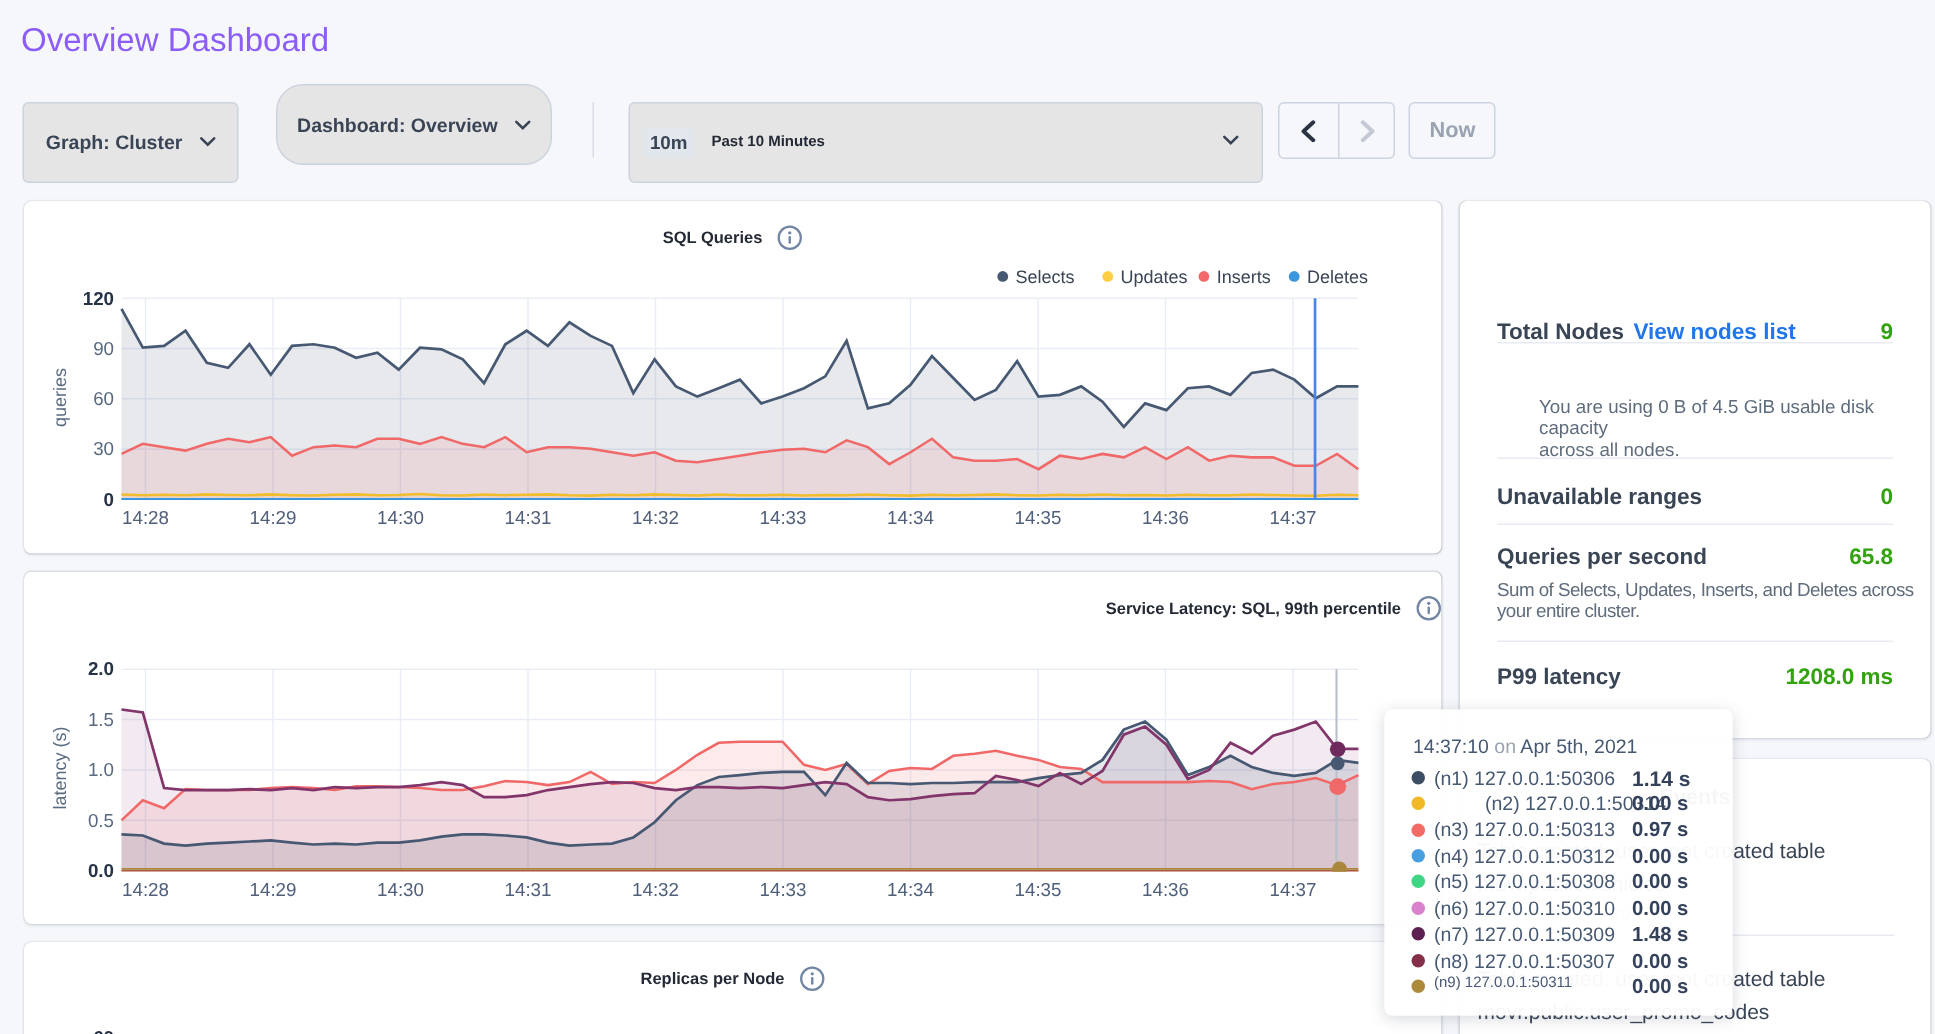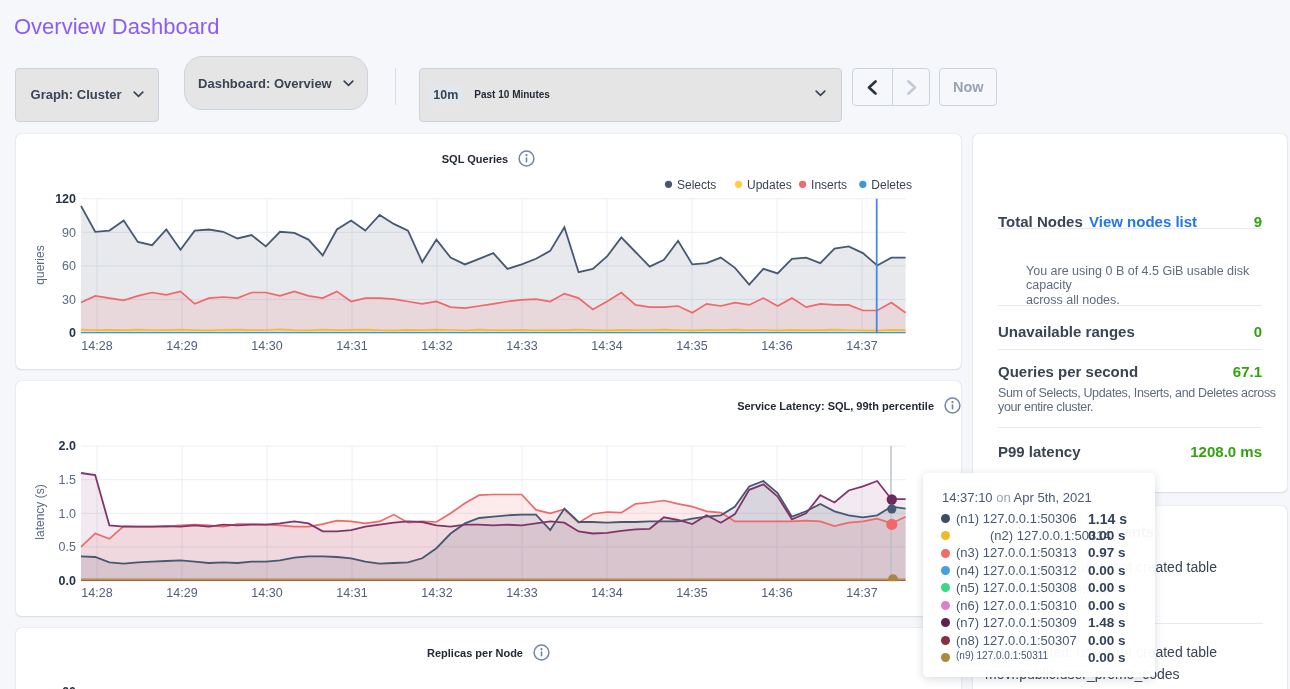--- a/index.html
+++ b/index.html
@@ -167,21 +167,21 @@
 
 <div class="card" style="left:973px;top:134px;width:314px;height:358px;">
   <div class="srow" style="top:79px;">Total Nodes
     <span style="position:absolute;left:91px;top:0;color:#2276eb;">View nodes list</span>
     <span class="v">9</span></div>
   <div class="sdiv" style="top:93.5px;"></div>
   <div class="sdesc" style="top:130px;margin-left:28px;">You are using 0 B of 4.5 GiB usable disk capacity<br>across all nodes.</div>
   <div class="sdiv" style="top:170.5px;"></div>
   <div class="srow" style="top:188.5px;">Unavailable ranges<span class="v">0</span></div>
   <div class="sdiv" style="top:215px;"></div>
-  <div class="srow" style="top:229px;">Queries per second<span class="v">67.1</span></div>
+  <div class="srow" style="top:229px;">Queries per second<span class="v">65.8</span></div>
   <div class="sdesc" style="top:252px;letter-spacing:-0.35px;">Sum of Selects, Updates, Inserts, and Deletes across<br>your entire cluster.</div>
   <div class="sdiv" style="top:292.5px;"></div>
   <div class="srow" style="top:308.5px;">P99 latency<span class="v">1208.0 ms</span></div>
 </div>
 
 <div class="card" style="left:973px;top:506px;width:314px;height:220px;">
   <div style="position:absolute;left:0;top:18px;width:100%;text-align:center;font-size:14.5px;font-weight:bold;color:#242a35;">Events</div>
   <div style="position:absolute;left:12px;top:50px;width:282px;font-size:14px;color:#394455;line-height:22px;">Table created: user root created table movr.public.vehicles</div>
   <div style="position:absolute;left:12px;top:96px;font-size:12.5px;color:#9aa3b0;">14:28 on Apr 5, 2021</div>
   <div style="position:absolute;left:12px;right:24px;top:117px;height:1px;background:#e7ebf1;"></div>

